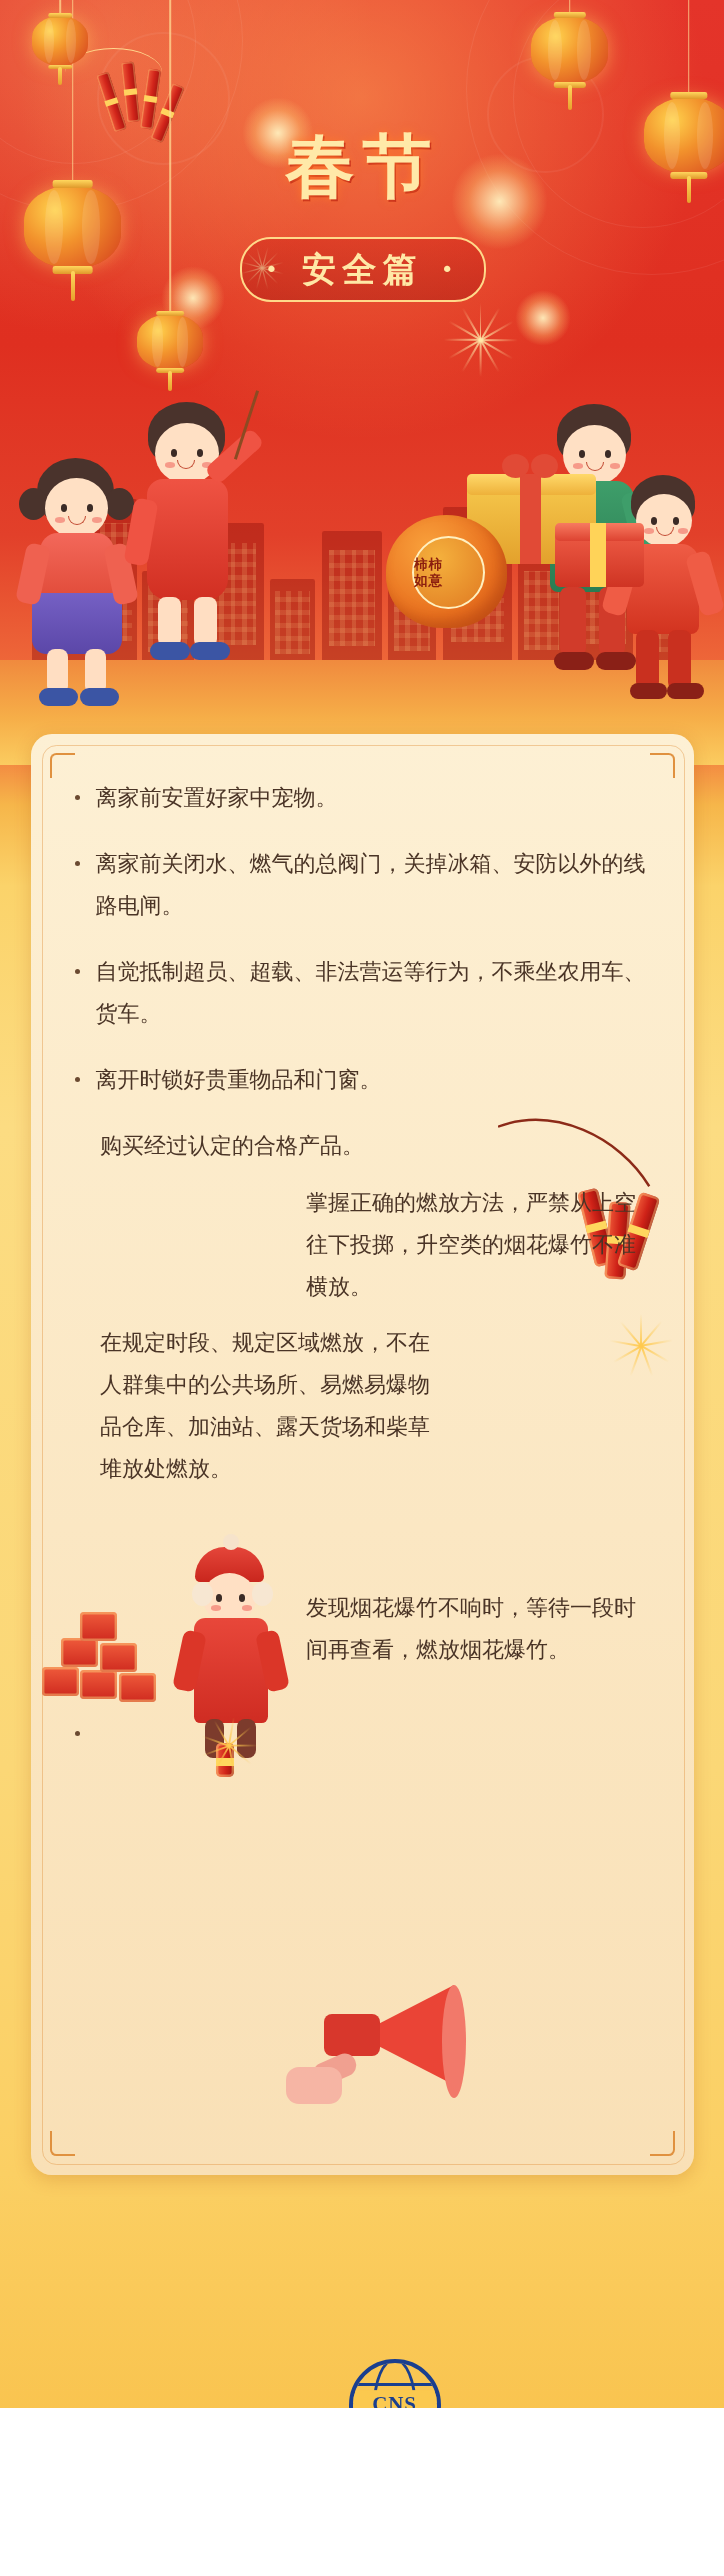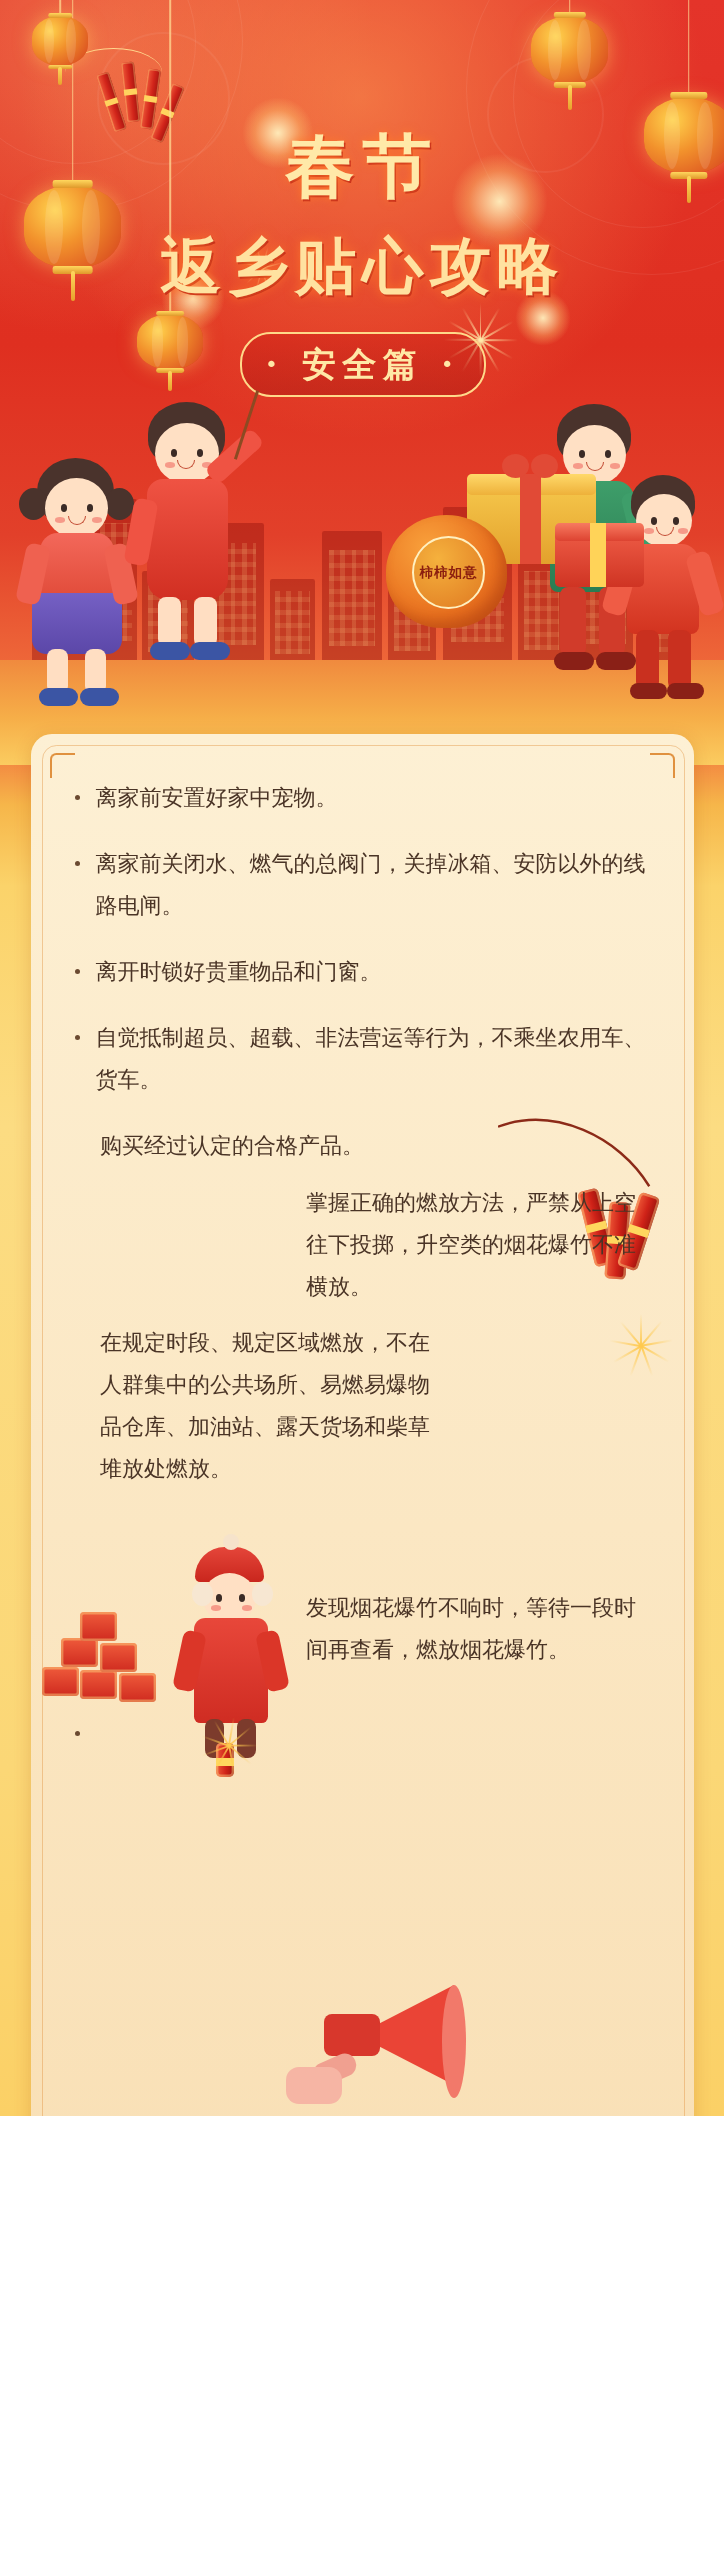--- a/index.html
+++ b/index.html
@@ -6,21 +6,21 @@
     margin: 0;
     padding: 0;
     background: #ffffff;
   }
   body {
     font-family: "Liberation Sans", sans-serif;
   }
   .poster {
     position: relative;
     width: 725px;
-    height: 2116px;
+    height: 2408px;
     overflow: hidden;
     background: linear-gradient(180deg,
       #e8372a 0px,
       #e23523 242px,
       #e5402b 564px,
       #f0643a 725px,
       #f6b64a 805px,
       #fbd36a 886px,
       #fcdc82 1127px,
       #fbd776 1771px,
@@ -275,22 +275,21 @@
     background: radial-gradient(circle at 35% 30%, #f9a23c, #e9711f 60%, #cf4f17);
     box-shadow: inset -6.4px -8px 13px rgba(150,50,10,0.35);
   }
   .sack-seal {
     position: absolute;
     width: 69px; height: 69px;
     border-radius: 50%;
     background: radial-gradient(circle at 35% 30%, #f5b13d, #e07a22);
     border: 2.4px solid #fff0c0;
     display: flex;
-    flex-direction: row;
-    align-items: center;
+    flex-direction: column;
     justify-content: center;
     color: #8c1f0f;
     font-family: "DejaVu Serif", serif;
     font-size: 13.7px;
     line-height: 15.3px;
     font-weight: bold;
     letter-spacing: 0.8px;
   }
 
   
@@ -596,21 +595,20 @@
     <div class="lantern" style="left:32px; top:16px; width:56px; height:50px;">
       <div class="cord" style="height:17.7px;"></div>
       <div class="body"></div>
       <div class="cap"></div>
         <div class="capb"></div>
         <div class="tassel"></div>
     </div>
 
     <div class="title-wrap">
       <div class="title-main">春节</div>
-      <div class="title-sub">返乡贴心攻略</div>
       <div class="badge">
         <span>· 安全篇 ·</span>
       </div>
     </div>
 
     <div class="city">
       <div class="bld" style="left:32px; width:56px; height:121px;"></div>
       <div class="bld" style="left:95px; width:42px; height:169px;"></div>
       <div class="bld" style="left:142px; width:52px; height:97px;"></div>
       <div class="bld" style="left:200px; width:64px; height:145px;"></div>
@@ -799,26 +797,26 @@
         <span>离家前安置好家中宠物。</span>
       </div>
 
       <div class="tip">
         <span class="dot"></span>
         <span>离家前关闭水、燃气的总阀门，关掉冰箱、安防以外的线路电闸。</span>
       </div>
 
       <div class="tip">
         <span class="dot"></span>
-        <span>离开时锁好贵重物品和门窗。</span>
+        <span>自觉抵制超员、超载、非法营运等行为，不乘坐农用车、货车。</span>
       </div>
 
       <div class="tip">
         <span class="dot"></span>
-        <span>自觉抵制超员、超载、非法营运等行为，不乘坐农用车、货车。</span>
+        <span>离开时锁好贵重物品和门窗。</span>
       </div>
 
 
       <div class="tip subtip narrow">
         <span>购买经过认定的合格产品。</span>
       </div>
 
       <div class="tip subtip narrow-right" style="margin-left:233px;">
         <span>掌握正确的燃放方法，严禁从上空往下投掷，升空类的烟花爆竹不准横放。</span>
       </div>

